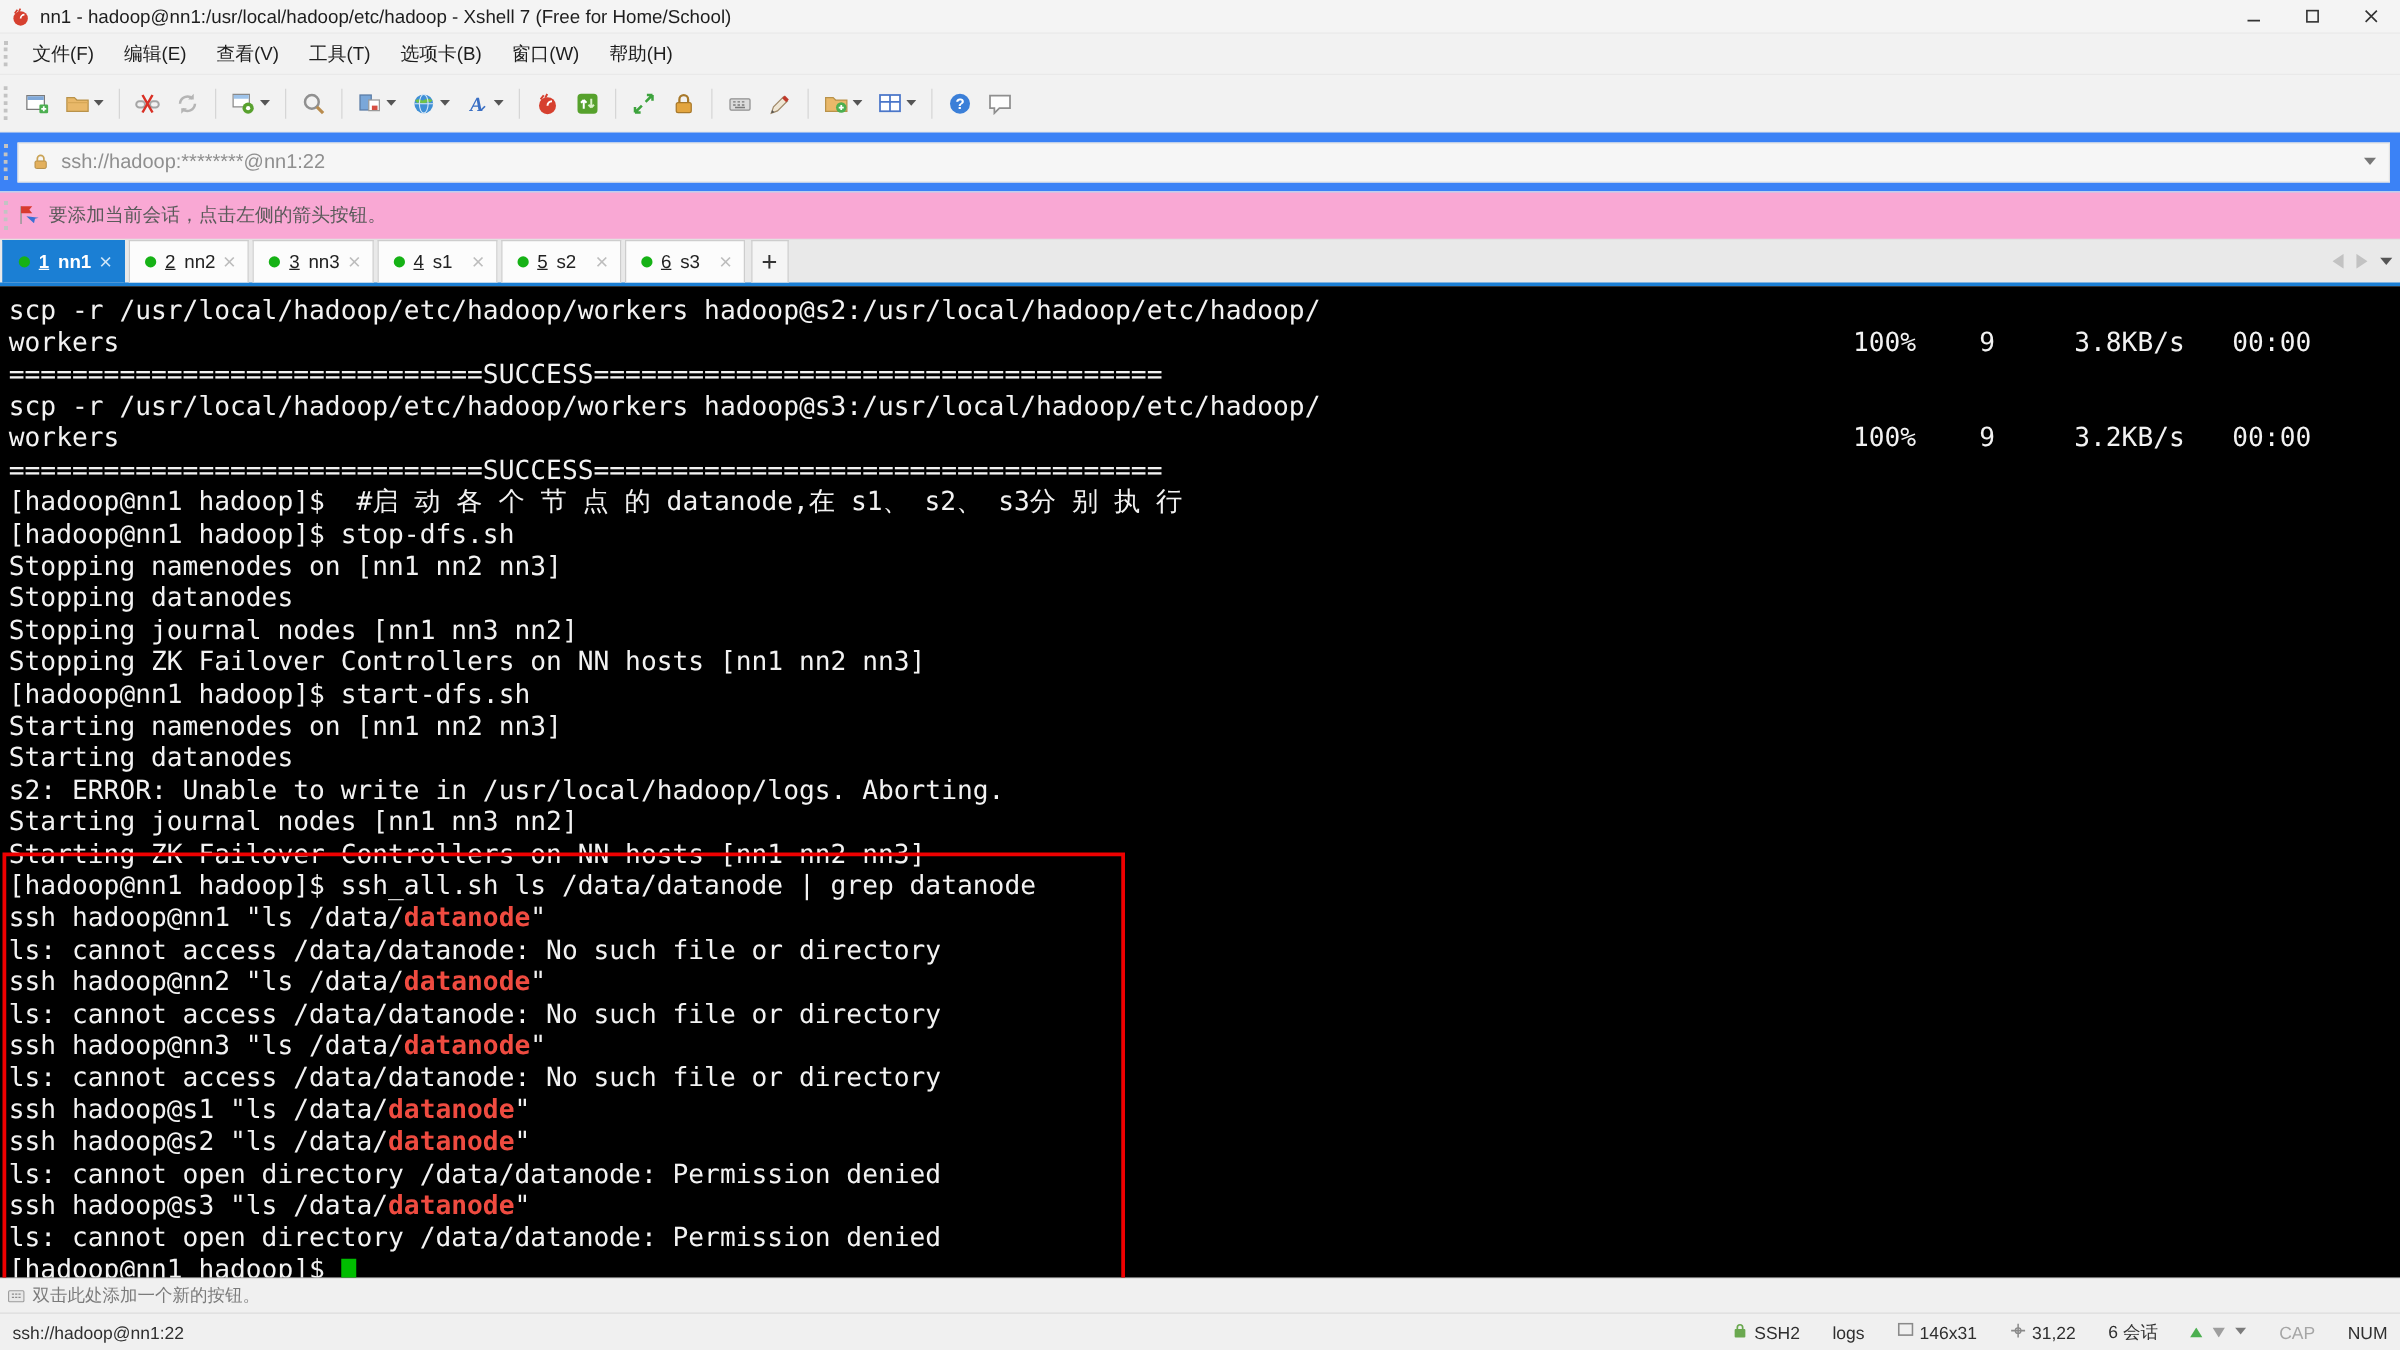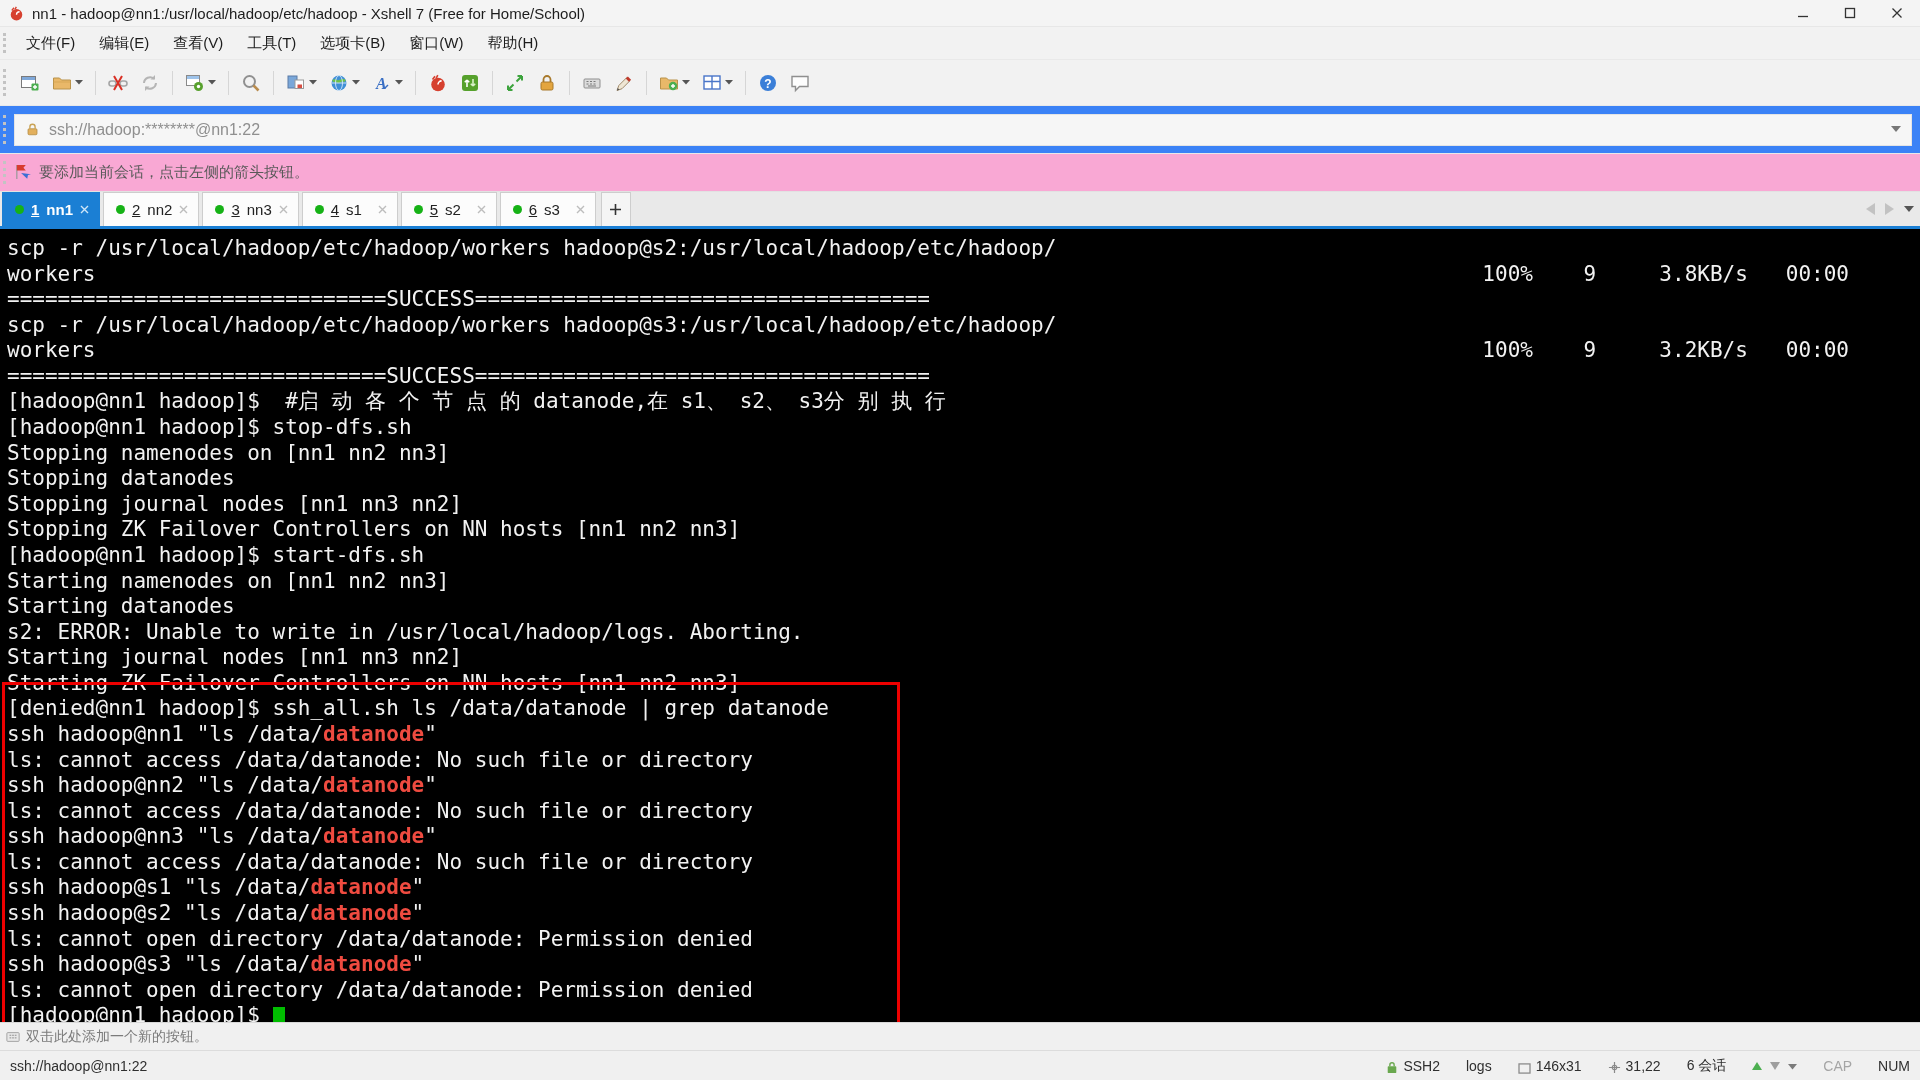--- a/index.html
+++ b/index.html
@@ -54,21 +54,21 @@
   .seg-red{color:var(--term-red); font-weight:bold;margin-top:36px;}
   .seg-cursor{display:inline-block; width:12.7px; height:22px; background:var(--cursor); vertical-align:-4px;}
   .term-right{position:absolute; right:71px; top:0; white-space:pre;}
   .annotation-box{position:absolute; left:2px; top:453px; width:898px; height:349px; border:3px solid var(--ann-red); pointer-events:none;}
 
   
   .button-bar{height:28px; background:#f0f0f0; border-top:1px solid #d8d8d8; display:flex; align-items:center; padding-left:6px;}
   .button-bar .bb-text{font-size:14px; color:#7b7b7b; margin-left:6px;}
   .statusbar{height:30px; background:#f0f0f0; border-top:1px solid #dcdcdc; display:flex; align-items:center; padding:0 10px; font-size:14px; color:#2f2f2f;}
   .status-right{margin-left:auto; display:flex; align-items:center; gap:26px;}
-  .st-item{display:flex; align-items:flex-end; gap:5px;}
+  .st-item{display:flex; align-items:flex-start; gap:5px;}
   .dim{color:#a5a5a5;}
   svg{display:block;}
 </style>
 </head>
 <body>
 
 <div class="titlebar">
   <span>
     <svg width="17" height="17" viewBox="0 0 20 20">
         <circle cx="10" cy="11.5" r="6.8" fill="#d6402f"></circle>
@@ -416,21 +416,21 @@
       <div class="term-line"><span class="seg-fg">Stopping namenodes on [nn1 nn2 nn3]</span></div>
       <div class="term-line"><span class="seg-fg">Stopping datanodes</span></div>
       <div class="term-line"><span class="seg-fg">Stopping journal nodes [nn1 nn3 nn2]</span></div>
       <div class="term-line"><span class="seg-fg">Stopping ZK Failover Controllers on NN hosts [nn1 nn2 nn3]</span></div>
       <div class="term-line"><span class="seg-fg">[hadoop@nn1 hadoop]$ start-dfs.sh</span></div>
       <div class="term-line"><span class="seg-fg">Starting namenodes on [nn1 nn2 nn3]</span></div>
       <div class="term-line"><span class="seg-fg">Starting datanodes</span></div>
       <div class="term-line"><span class="seg-fg">s2: ERROR: Unable to write in /usr/local/hadoop/logs. Aborting.</span></div>
       <div class="term-line"><span class="seg-fg">Starting journal nodes [nn1 nn3 nn2]</span></div>
       <div class="term-line"><span class="seg-fg">Starting ZK Failover Controllers on NN hosts [nn1 nn2 nn3]</span></div>
-      <div class="term-line"><span class="seg-fg">[denied@nn1 hadoop]$ ssh_all.sh ls /data/datanode | grep datanode</span></div>
+      <div class="term-line"><span class="seg-fg">[hadoop@nn1 hadoop]$ ssh_all.sh ls /data/datanode | grep datanode</span></div>
       <div class="term-line"><span class="seg-fg">ssh hadoop@nn1 "ls /data/</span><span class="seg-red">datanode</span><span class="seg-fg">"</span></div>
       <div class="term-line"><span class="seg-fg">ls: cannot access /data/datanode: No such file or directory</span></div>
       <div class="term-line"><span class="seg-fg">ssh hadoop@nn2 "ls /data/</span><span class="seg-red">datanode</span><span class="seg-fg">"</span></div>
       <div class="term-line"><span class="seg-fg">ls: cannot access /data/datanode: No such file or directory</span></div>
       <div class="term-line"><span class="seg-fg">ssh hadoop@nn3 "ls /data/</span><span class="seg-red">datanode</span><span class="seg-fg">"</span></div>
       <div class="term-line"><span class="seg-fg">ls: cannot access /data/datanode: No such file or directory</span></div>
       <div class="term-line"><span class="seg-fg">ssh hadoop@s1 "ls /data/</span><span class="seg-red">datanode</span><span class="seg-fg">"</span></div>
       <div class="term-line"><span class="seg-fg">ssh hadoop@s2 "ls /data/</span><span class="seg-red">datanode</span><span class="seg-fg">"</span></div>
       <div class="term-line"><span class="seg-fg">ls: cannot open directory /data/datanode: Permission denied</span></div>
       <div class="term-line"><span class="seg-fg">ssh hadoop@s3 "ls /data/</span><span class="seg-red">datanode</span><span class="seg-fg">"</span></div>

